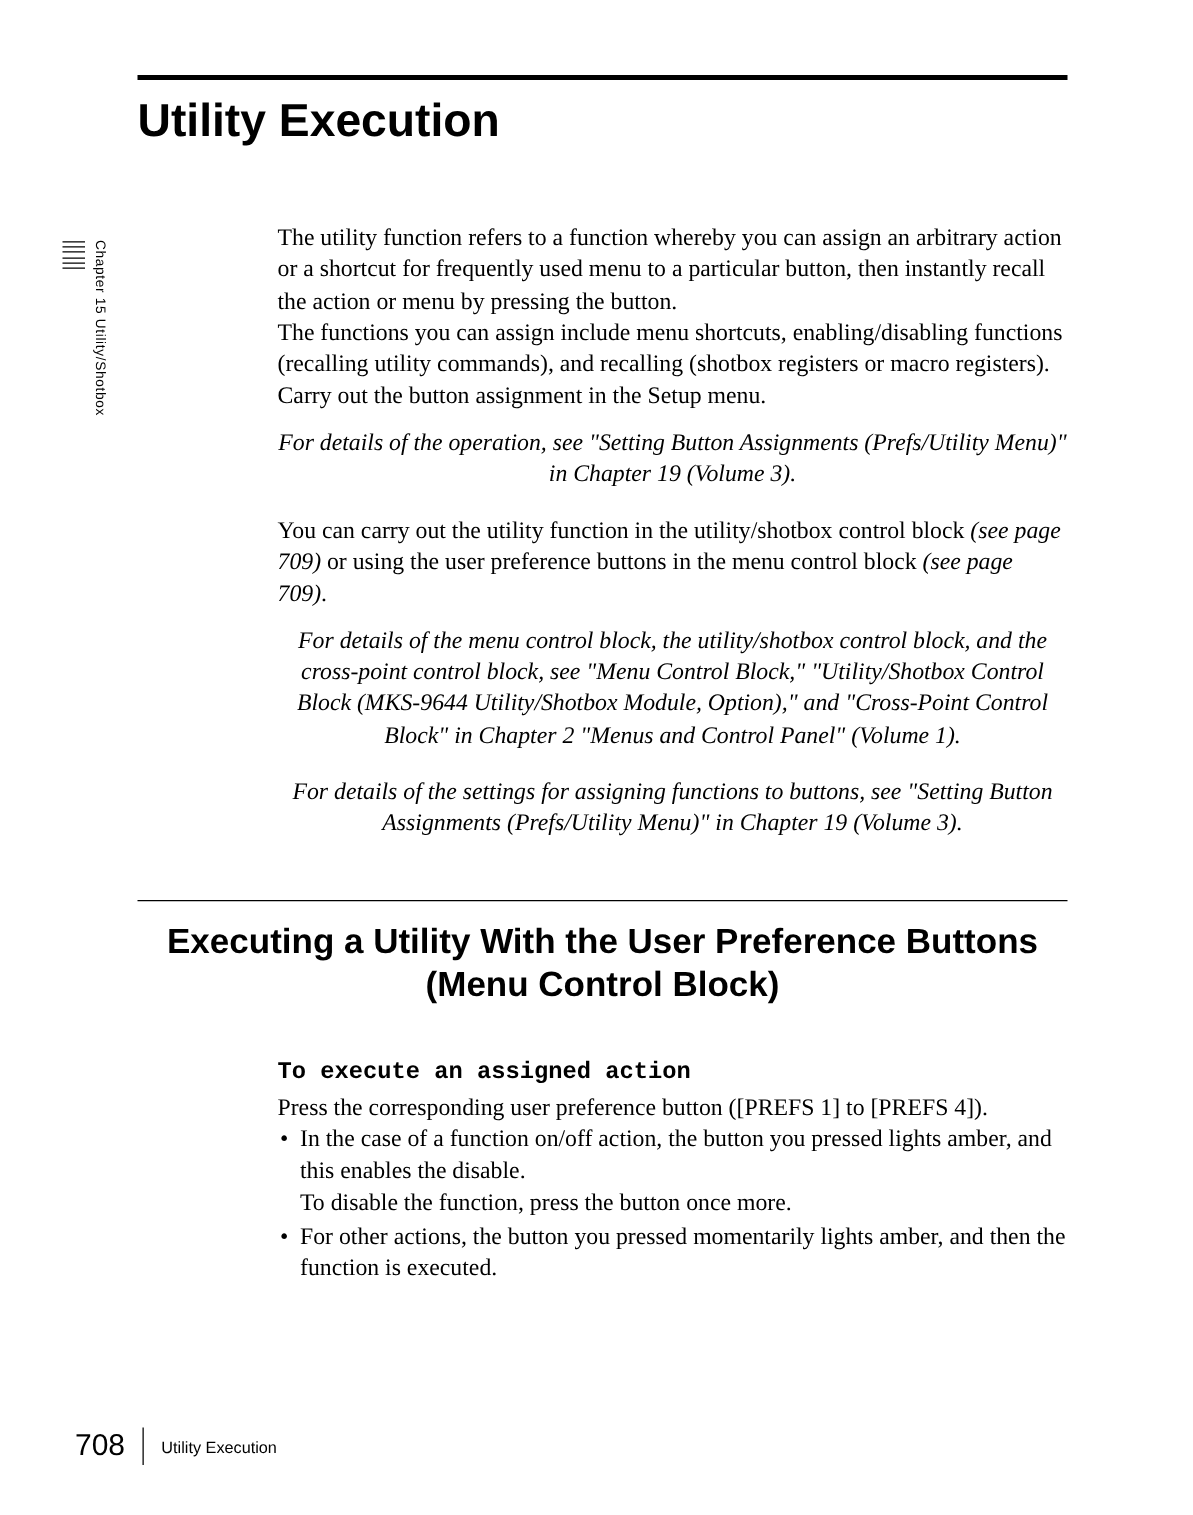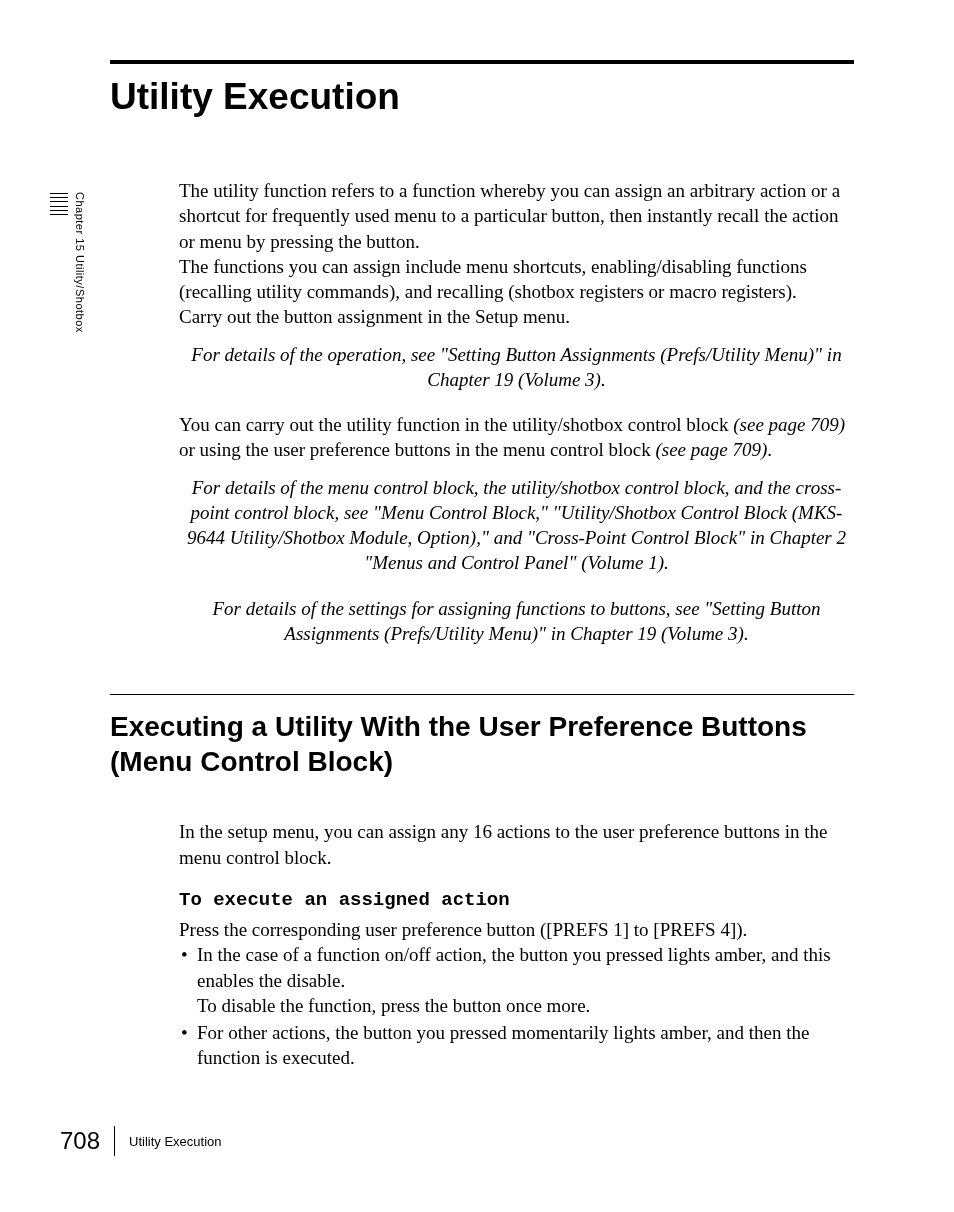--- a/index.html
+++ b/index.html
@@ -20,21 +20,21 @@
       font-family: Arial, Helvetica, sans-serif;
       font-weight: bold;
       font-size: 37px;
       border-top: 4px solid #000;
       padding-top: 12px;
       margin-bottom: 60px;
     }
     .body-text {
       font-size: 19px;
       line-height: 1.33;
-      margin-left: 69px;
+      margin-left: 112px;
     }
     .body-para {
       margin-bottom: 12px;
     }
     .italic-para {
       font-style: italic;
       margin-bottom: 20px;
       text-align: center;
     }
     .ref-inline {
@@ -44,20 +44,21 @@
       margin-top: 48px;
       border-top: 1px solid #000;
       padding-top: 14px;
     }
     .section-heading {
       font-family: Arial, Helvetica, sans-serif;
       font-weight: bold;
       font-size: 28px;
       line-height: 1.25;
       margin-bottom: 40px;
+      text-align: center;
     }
     .sub-heading {
       font-family: Liberation Mono, monospace;
       font-weight: bold;
       font-size: 19px;
       margin-top: 18px;
       margin-bottom: 4px;
     }
     .bullet-list {
       list-style: none;
@@ -98,21 +99,21 @@
     }
     .side-tab-text {
       writing-mode: vertical-rl;
       font-family: Arial, Helvetica, sans-serif;
       font-size: 11px;
       letter-spacing: 0.5px;
       padding-top: 2px;
     }
     .footer {
       position: absolute;
-      bottom: 56px;
+      bottom: 40px;
       left: 60px;
       display: flex;
       align-items: center;
       gap: 14px;
     }
     .page-number {
       font-family: Arial, Helvetica, sans-serif;
       font-size: 24px;
     }
     .footer-divider {
@@ -159,21 +160,20 @@
 
   <div class="italic-para">For details of the menu control block, the utility/shotbox control block, and the cross-point control block, see "Menu Control Block," "Utility/Shotbox Control Block (MKS-9644 Utility/Shotbox Module, Option)," and "Cross-Point Control Block" in Chapter 2 "Menus and Control Panel" (Volume 1).</div>
 
   <div class="italic-para">For details of the settings for assigning functions to buttons, see "Setting Button Assignments (Prefs/Utility Menu)" in Chapter 19 (Volume 3).</div>
 </div>
 
 <div class="section-block">
   <h2 class="section-heading">Executing a Utility With the User Preference Buttons (Menu Control Block)</h2>
 
   <div class="body-text">
-    <div class="body-para">In the setup menu, you can assign any 16 actions to the user preference buttons in the menu control block.</div>
 
     <div class="sub-heading">To execute an assigned action</div>
     <div>Press the corresponding user preference button ([PREFS 1] to [PREFS 4]).</div>
 
     <ul class="bullet-list">
       <li>
         <span>In the case of a function on/off action, the button you pressed lights amber, and this enables the disable.</span><br>
         <span>To disable the function, press the button once more.</span>
       </li>
       <li>

